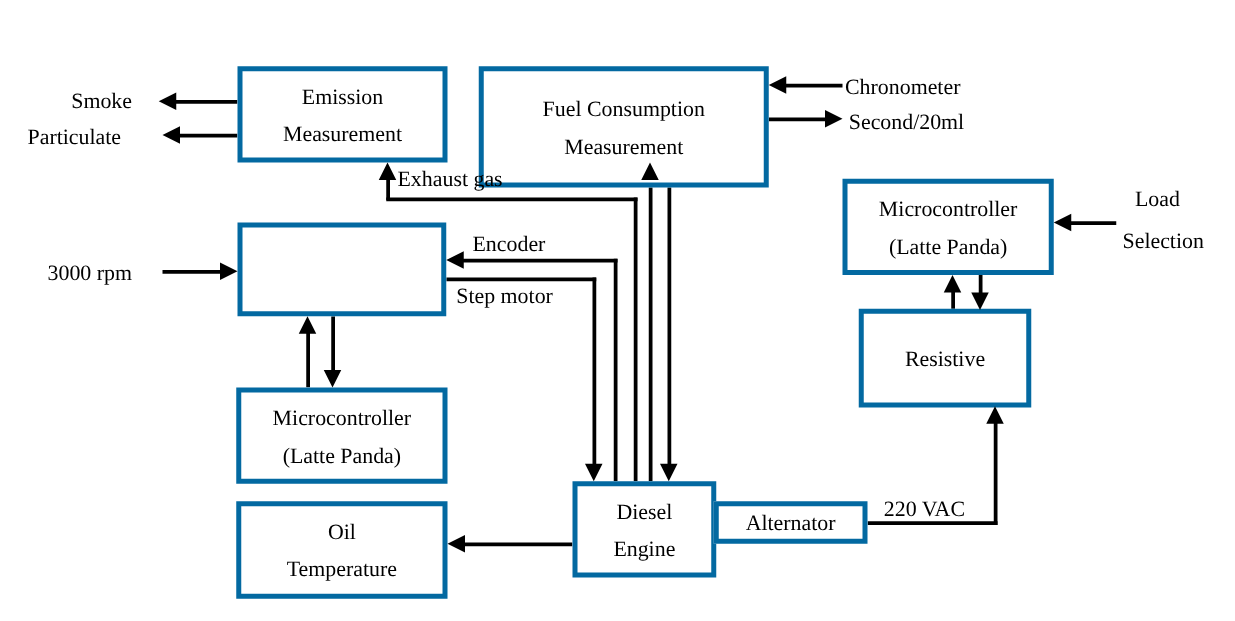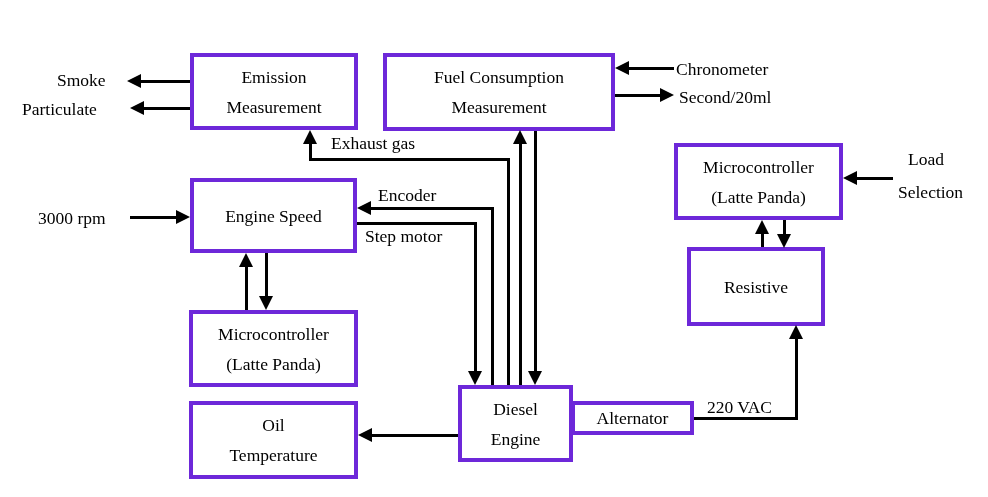--- a/index.html
+++ b/index.html
@@ -1,21 +1,21 @@
 <!DOCTYPE html>
 <html><head>
 <meta charset="utf-8">
 <style>
   html,body{margin:0;padding:0;background:#ffffff;}
   #diagram{
     position:relative;width:988px;height:497px;background:#ffffff;
     font-family:"Liberation Serif","DejaVu Serif",serif;color:#000000;overflow:hidden;
   }
   .box{
-    position:absolute;border:4px solid #6d28d9;background:#fff;box-sizing:border-box;
+    position:absolute;border:4px solid #0369a1;background:#fff;box-sizing:border-box;
     display:flex;flex-direction:column;align-items:center;justify-content:center;
     text-align:center;font-size:17.5px;line-height:30px;z-index:2;
   }
   .bl{display:block;white-space:nowrap;}
   .lbl{position:absolute;font-size:17.5px;line-height:21px;white-space:nowrap;z-index:3;}
   .hl{position:absolute;height:3px;background:#000;z-index:1;}
   .vl{position:absolute;width:3px;background:#000;z-index:1;}
   .al{position:absolute;width:0;height:0;border-top:7px solid transparent;border-bottom:7px solid transparent;border-right:14px solid #000;z-index:2;}
   .ar{position:absolute;width:0;height:0;border-top:7px solid transparent;border-bottom:7px solid transparent;border-left:14px solid #000;z-index:2;}
   .au{position:absolute;width:0;height:0;border-left:7px solid transparent;border-right:7px solid transparent;border-bottom:14px solid #000;z-index:2;}
@@ -24,27 +24,26 @@
 </head>
 <body>
 
 <div id="diagram">
 
   <div class="box" style="left:190px;top:53px;width:168px;height:77px">
     <span class="bl">Emission</span>
     <span class="bl">Measurement</span>
   </div>
 
-  <div class="box" style="left:383px;top:53px;width:232px;height:78px">
+  <div class="box" style="left:383px;top:53px;width:232px;height:97px">
     <span class="bl">Fuel Consumption</span>
     <span class="bl">Measurement</span>
   </div>
 
   <div class="box" style="left:190px;top:178px;width:167px;height:75px">
-    <span class="bl">Engine Speed</span>
   </div>
 
   <div class="box" style="left:189px;top:310px;width:169px;height:77px">
     <span class="bl">Microcontroller</span>
     <span class="bl">(Latte Panda)</span>
   </div>
 
   <div class="box" style="left:189px;top:401px;width:169px;height:78px">
     <span class="bl">Oil</span>
     <span class="bl">Temperature</span>
@@ -64,21 +63,21 @@
     <span class="bl">(Latte Panda)</span>
   </div>
 
   <div class="box" style="left:687px;top:247px;width:138px;height:79px">
     <span class="bl">Resistive</span>
   </div>
 
   <div class="lbl" style="left:57px;top:70px">Smoke</div>
   <div class="lbl" style="left:22px;top:99px">Particulate</div>
   <div class="lbl" style="left:38px;top:208px">3000 rpm</div>
-  <div class="lbl" style="left:331px;top:133px">Exhaust gas</div>
+  <div class="lbl" style="left:318px;top:133px">Exhaust gas</div>
   <div class="lbl" style="left:378px;top:185px">Encoder</div>
   <div class="lbl" style="left:365px;top:226px">Step motor</div>
   <div class="lbl" style="left:676px;top:59px">Chronometer</div>
   <div class="lbl" style="left:679px;top:87px">Second/20ml</div>
   <div class="lbl" style="left:908px;top:149px">Load</div>
   <div class="lbl" style="left:898px;top:182px">Selection</div>
   <div class="lbl" style="left:707px;top:397px">220 VAC</div>
 
   <div class="al" style="left:127px;top:74px"></div>
   <div class="hl" style="left:139px;top:80px;width:51px"></div>

